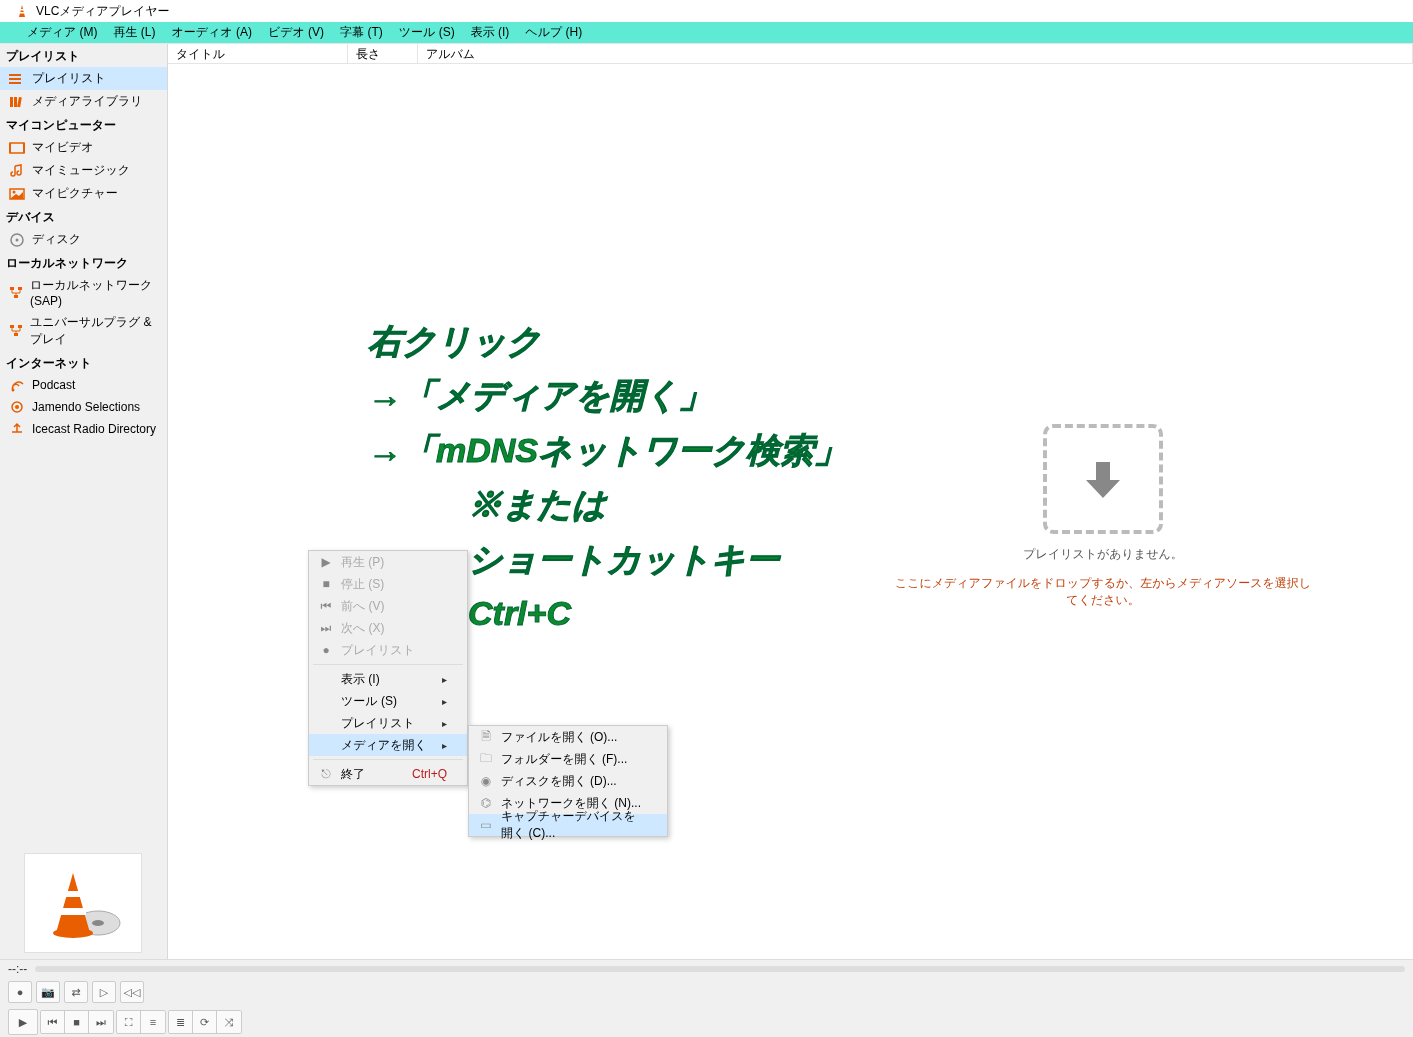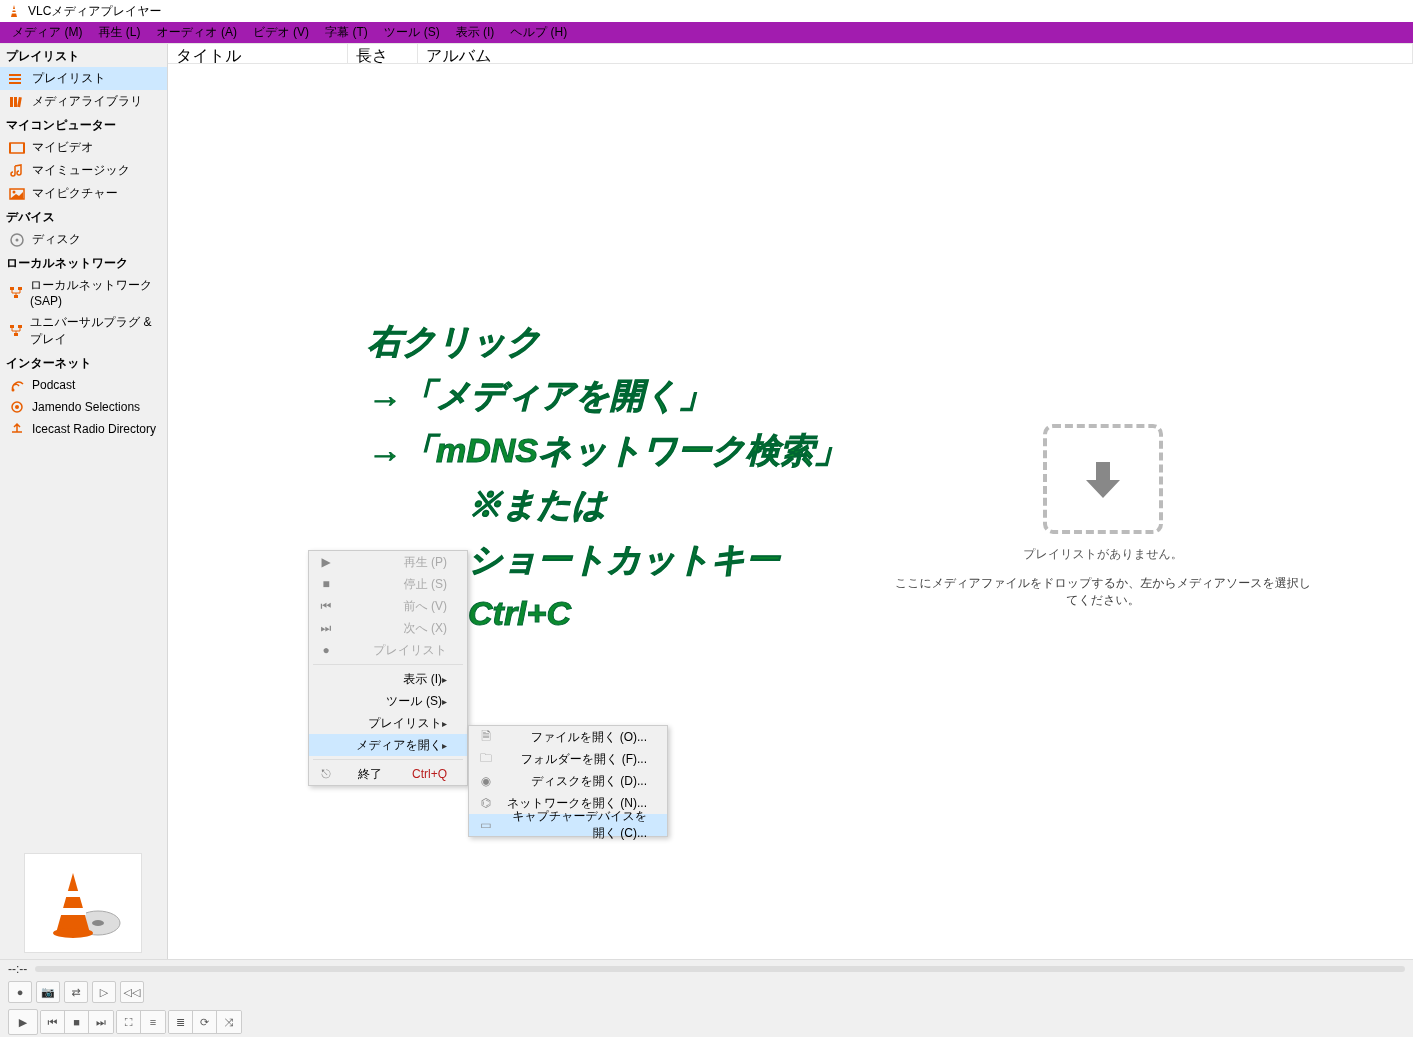--- a/index.html
+++ b/index.html
@@ -1,56 +1,56 @@
 <!DOCTYPE html>
 <html><head>
 <meta charset="utf-8">
 <style>
 * { margin: 0; padding: 0; box-sizing: border-box; font-family: "Yu Gothic UI", "Meiryo", sans-serif; }
 body { background: #f0f0f0; width: 1413px; height: 1037px; position: relative; overflow: hidden; font-size: 12px; }
 
 
-.titlebar { height: 22px; background: #fff; display: flex; align-items: center; padding-left: 6px; }
+.titlebar { height: 22px; background: #fff; display: flex; align-items: center; padding-left: 14px; }
 .titlebar .icon { width: 16px; height: 16px; margin-right: 6px; }
 .titlebar .title { font-size: 12px; color: #000; }
 
 
-.menubar { height: 22px; background: #a21caf; display: flex; align-items: center; padding-left: 4px; border-bottom: 1px solid #e5e5e5; }
+.menubar { height: 22px; background: #5eead4; display: flex; align-items: center; padding-left: 19px; border-bottom: 1px solid #e5e5e5; }
 .menubar .menu-item { padding: 2px 8px; font-size: 12px; color: #000; cursor: default; }
 
 
 .main { display: flex; height: calc(100% - 22px - 22px - 18px - 30px - 30px); background: #fff; }
 .sidebar { width: 168px; background: #f0f0f0; border-right: 1px solid #d8d8d8; overflow-y: auto; padding-bottom: 120px; position: relative; }
 .sidebar .section-header { font-weight: bold; font-size: 12px; padding: 4px 6px 2px 6px; color: #000; }
 .sidebar .item { display: flex; align-items: center; padding: 3px 6px 3px 8px; font-size: 12px; color: #000; cursor: default; }
 .sidebar .item.selected { background: #cde8ff; }
 .sidebar .item .icon { width: 18px; height: 16px; margin-right: 6px; display: inline-flex; align-items: center; justify-content: center; }
 
 
 .content { flex: 1; background: #fff; position: relative; }
 .columns { height: 20px; border-bottom: 1px solid #e5e5e5; display: flex; background: #fff; }
-.columns .col { padding: 2px 8px; font-size: 16px; border-right: 1px solid #e5e5e5; }
+.columns .col { padding: 2px 8px; font-size: 12px; border-right: 1px solid #e5e5e5; }
 .col-title { width: 180px; }
 .col-length { width: 70px; }
 .col-album { flex: 1; }
 
 
 .dropzone { position: absolute; right: 100px; top: 380px; width: 420px; text-align: center; }
 .dropzone .dashed-box { width: 120px; height: 110px; border: 4px dashed #bbb; border-radius: 10px; margin: 0 auto 12px; display: flex; align-items: center; justify-content: center; }
 .dropzone .arrow-down { width: 50px; height: 50px; }
 .dropzone .msg1 { font-size: 12px; color: #555; margin-bottom: 12px; }
-.dropzone .msg2 { font-size: 12px; color: #404040; }
+.dropzone .msg2 { font-size: 12px; color: #c2410c; }
 
 
 .context-menu { position: absolute; background: #f0f0f0; border: 1px solid #ccc; box-shadow: 2px 2px 5px rgba(0,0,0,0.2); font-size: 12px; }
 .context-menu .row { display: flex; align-items: center; height: 22px; padding: 0 20px 0 8px; cursor: default; }
 .context-menu .row .icon { width: 18px; display: inline-flex; align-items: center; justify-content: center; margin-right: 6px; color: #888; }
 .context-menu .row.disabled { color: #aaa; }
 .context-menu .row.highlighted { background: #cde8ff; }
-.context-menu .row .label { flex: 1; text-align: right; }
+.context-menu .row .label { flex: 1; }
 .context-menu .row .shortcut { color: #b91c1c; margin-left: 30px; }
 .context-menu .row .arrow { margin-left: auto; color: #333; font-size: 10px; }
 .context-menu .sep { height: 1px; background: #ddd; margin: 3px 4px; }
 
 .ctx1 { left: 140px; top: 506px; width: 160px; }
 .ctx2 { left: 300px; top: 681px; width: 200px; }
 
 
 .annotation { position: absolute; left: 200px; top: 270px; color: #0b8a2e; font-weight: 900; font-size: 34px; line-height: 1.6; font-style: italic; -webkit-text-stroke: 1px #063; }
 .annotation .indent { padding-left: 100px; }

